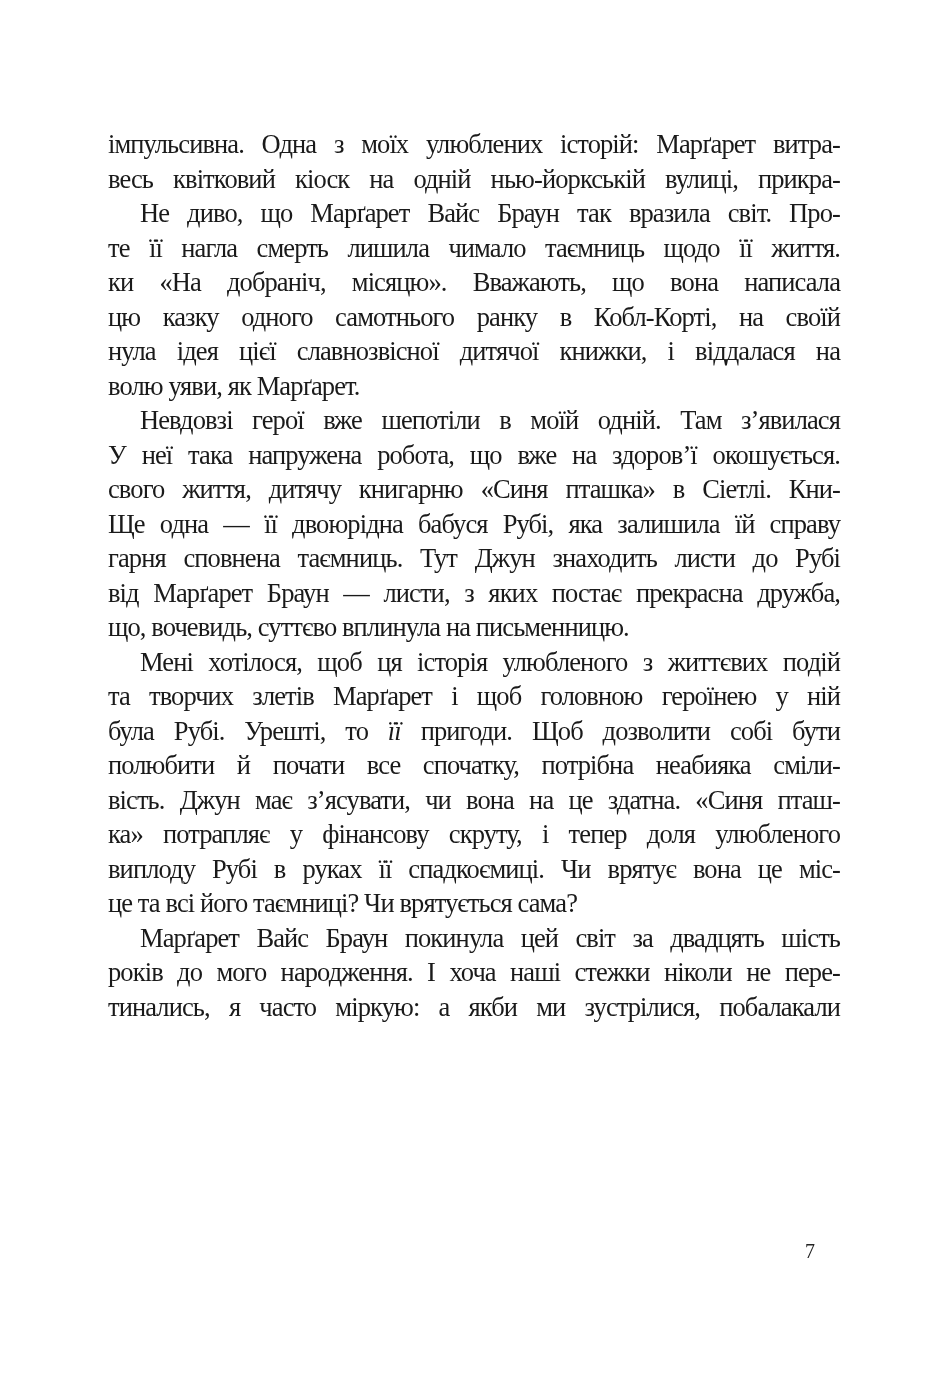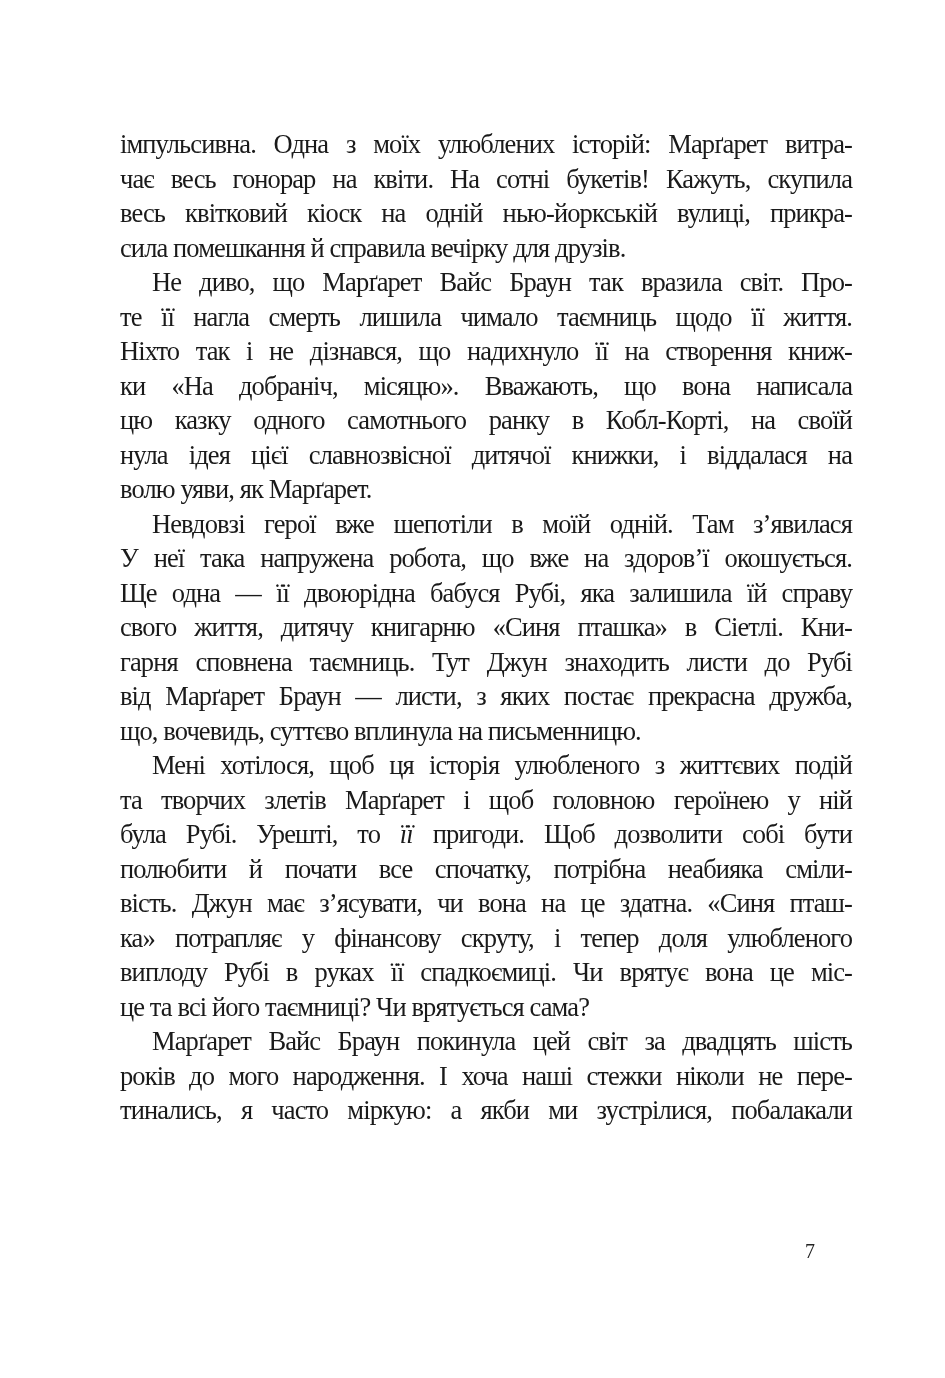--- a/index.html
+++ b/index.html
@@ -1,61 +1,58 @@
 <!DOCTYPE html>
 <html><head>
 <meta charset="utf-8">
 <style>
   html, body { margin: 0; padding: 0; }
   body {
     width: 945px; height: 1378px; background: #ffffff; position: relative; overflow: hidden;
     font-family: "Liberation Serif", "DejaVu Serif", serif; color: #1a1a1a;
   }
   .page-text {
-    position: absolute; left: 120px; top: 127px; width: 732px;
+    position: absolute; left: 108px; top: 127px; width: 732px;
   }
   .line {
     display: block; height: 34.5px; line-height: 34.5px;
     font-size: 26.5px; white-space: nowrap; letter-spacing: -0.9px;
     text-align: justify; text-align-last: justify;
   }
   .line.last { text-align-last: left; }
   .line.indent { padding-left: 32px; }
   .page-number {
     position: absolute; left: 805px; top: 1240px; font-size: 20px; color: #222;
   }
   em { font-style: italic; margin-top: 24px; }
 </style>
 </head>
 <body>
 
 <div class="page-text">
 
   <div>
     <span class="line">імпульсивна. Одна з моїх улюблених історій: Марґарет витра-</span>
-    <span class="line">чає весь гонорар на квіти. На сотні букетів! Кажуть, скупила</span>
     <span class="line">весь квітковий кіоск на одній нью-йоркській вулиці, прикра-</span>
-    <span class="line last">сила помешкання й справила вечірку для друзів.</span>
   </div>
 
   <div>
     <span class="line indent">Не диво, що Марґарет Вайс Браун так вразила світ. Про-</span>
     <span class="line">те її нагла смерть лишила чимало таємниць щодо її життя.</span>
-    <span class="line">Ніхто так і не дізнався, що надихнуло її на створення книж-</span>
     <span class="line">ки «На добраніч, місяцю». Вважають, що вона написала</span>
     <span class="line">цю казку одного самотнього ранку в Кобл-Корті, на своїй</span>
     <span class="line">нула ідея цієї славнозвісної дитячої книжки, і віддалася на</span>
     <span class="line last">волю уяви, як Марґарет.</span>
   </div>
 
   <div>
     <span class="line indent">Невдовзі герої вже шепотіли в моїй одній. Там з’явилася</span>
     <span class="line">У неї така напружена робота, що вже на здоров’ї окошується.</span>
+    <span class="line">свого життя, дитячу книгарню «Синя пташка» в Сіетлі. Кни-</span>
     <span class="line">Ще одна — її двоюрідна бабуся Рубі, яка залишила їй справу</span>
-    <span class="line">свого життя, дитячу книгарню «Синя пташка» в Сіетлі. Кни-</span>
     <span class="line">гарня сповнена таємниць. Тут Джун знаходить листи до Рубі</span>
     <span class="line">від Марґарет Браун — листи, з яких постає прекрасна дружба,</span>
     <span class="line last">що, вочевидь, суттєво вплинула на письменницю.</span>
   </div>
 
   <div>
     <span class="line indent">Мені хотілося, щоб ця історія улюбленого з життєвих подій</span>
     <span class="line">та творчих злетів Марґарет і щоб головною героїнею у ній</span>
     <span class="line"><span>була Рубі. Урешті, то </span><em>її</em><span> пригоди. Щоб дозволити собі бути</span></span>
     <span class="line">полюбити й почати все спочатку, потрібна неабияка сміли-</span>

